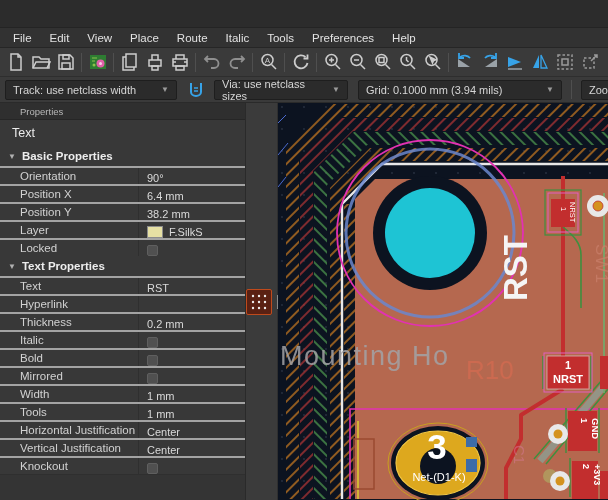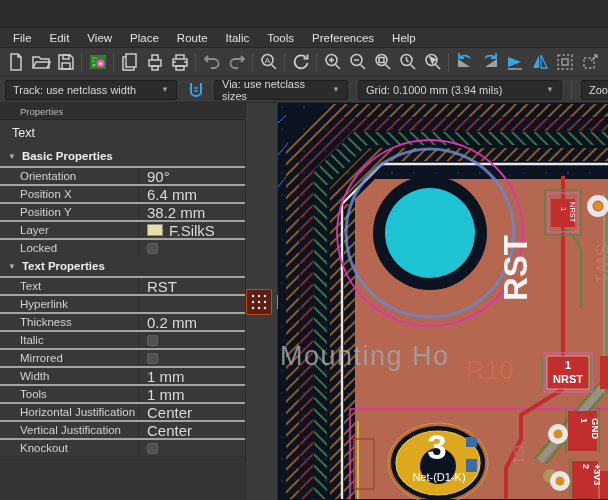--- a/index.html
+++ b/index.html
@@ -15,21 +15,21 @@
   .dropdown{height:20px;background:#2b2b2b;border:1px solid #1e1e1e;border-radius:2px;color:#d6d6d6;font-size:11px;display:flex;align-items:center;padding:0 7px;gap:8px;flex:0 0 auto}
   .dropdown .arrow{color:#9a9a9a;font-size:8px;margin-left:auto}
   .main{display:flex;height:397px}
   .props{width:246px;background:#383838;border-right:1px solid #2a2a2a;display:flex;flex-direction:column;overflow:hidden}
   .props-caption{height:17px;background:#2f2f2f;border-bottom:1px solid #262626;color:#b8b8b8;font-size:9.5px;line-height:17px;padding-left:20px}
   .ptype{height:26px;line-height:26px;color:#ebebeb;font-size:12.5px;padding-left:12px}
   .psec{height:20px;display:flex;align-items:center;gap:6px;padding-left:8px;color:#ededed;font-size:11.5px;font-weight:bold}
   .psec .tri{color:#b0b0b0;font-size:8px}
   .prow{height:18px;display:flex;border-top:2px solid #a3a3a3}
   .plabel{width:138px;padding-left:20px;display:flex;align-items:center;color:#d2d2d2;font-size:11.5px;white-space:nowrap}
-  .pvalue{flex:1;border-left:1px solid #2f2f2f;display:flex;align-items:center;gap:6px;padding-left:8px;color:#dadada;font-size:15px}
+  .pvalue{flex:1;border-left:1px solid #2f2f2f;display:flex;align-items:flex-end;gap:6px;padding-left:8px;color:#dadada;font-size:11px}
   .pcheck{width:11px;height:11px;background:#505050;border:1px solid #5f5f5f;border-radius:2px}
   .pswatch{width:16px;height:12px;border:1px solid #8c8c8c;display:inline-block}
   .props-empty{flex:1;background:#343434;border-top:1px solid #2f2f2f}
   .ltb{width:32px;background:#3b3b3b;border-right:1px solid #2f2f2f;display:flex;flex-direction:row;align-items:center;padding-top:1px}
   .lbtn{width:26px;height:26px;display:flex;align-items:center;justify-content:center;border-radius:2px;border:1px solid transparent;flex:0 0 auto}
   .lbtn.active{background:#5a2113;border:1px solid #bf4a1c}
   .unit-label{font-size:9px;color:#cdcdcd;line-height:8px;text-align:center}
   .canvas{flex:1;position:relative;background:#0c1320;overflow:hidden}
   .canvas svg{display:block}
   text{font-family:"Liberation Sans",sans-serif}
@@ -297,20 +297,26 @@
           </div>
         </div>
         <div class="prow">
           <div class="plabel">Thickness</div>
           <div class="pvalue">
             <span>0.2 mm</span>
           </div>
         </div>
         <div class="prow">
           <div class="plabel">Italic</div>
+          <div class="pvalue">
+            <span class="pcheck"></span>
+          </div>
+        </div>
+        <div class="prow">
+          <div class="plabel">Bold</div>
           <div class="pvalue">
             <span class="pcheck"></span>
           </div>
         </div>
         <div class="prow">
           <div class="plabel">Mirrored</div>
           <div class="pvalue">
             <span class="pcheck"></span>
           </div>
         </div>

